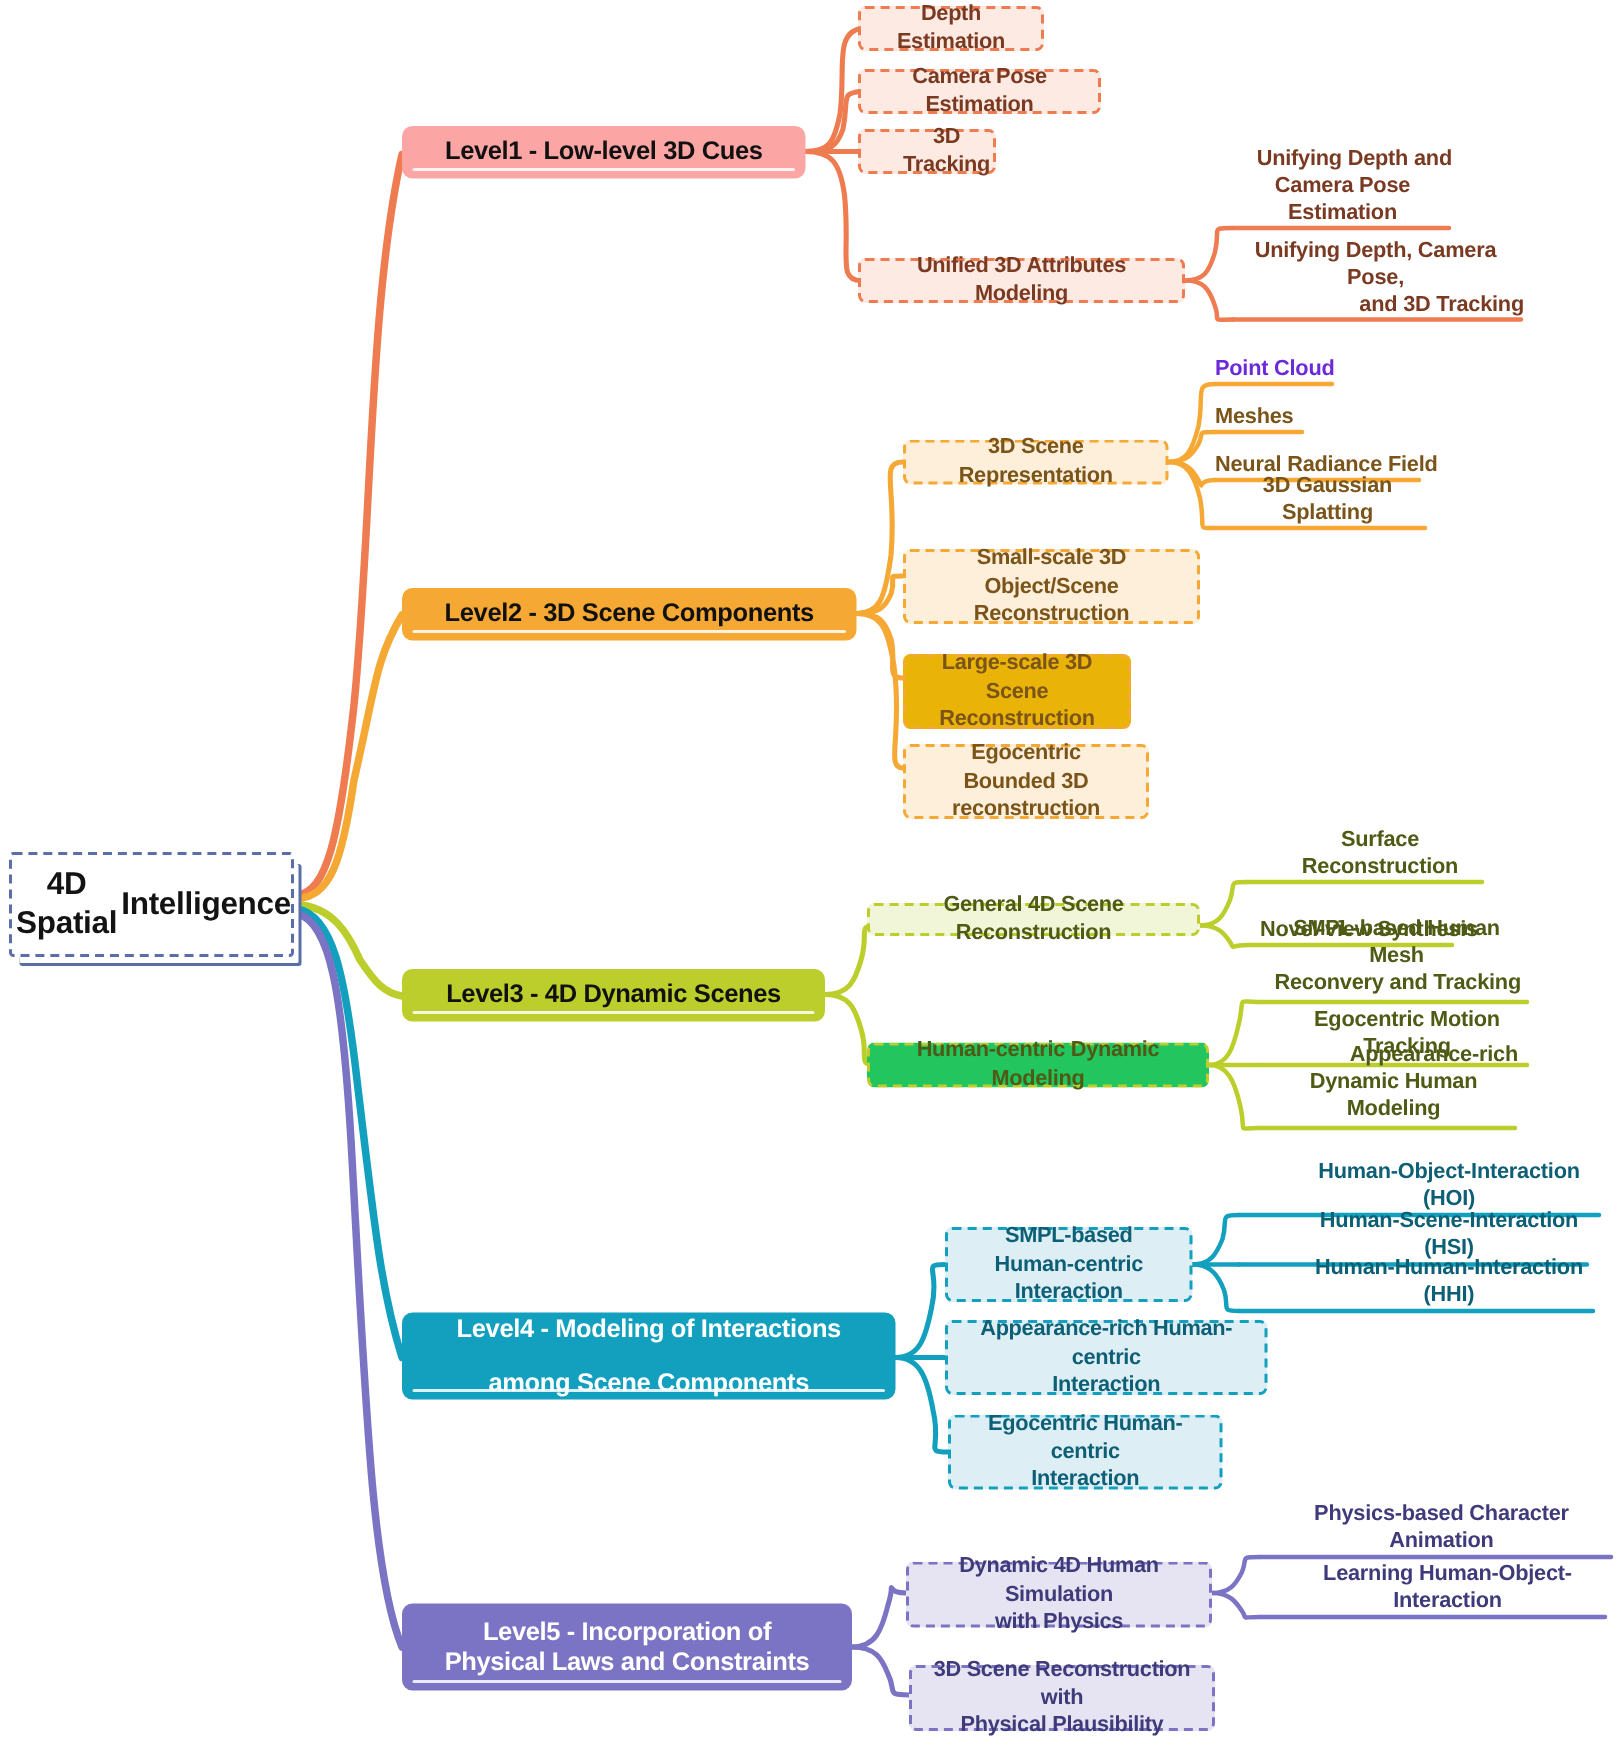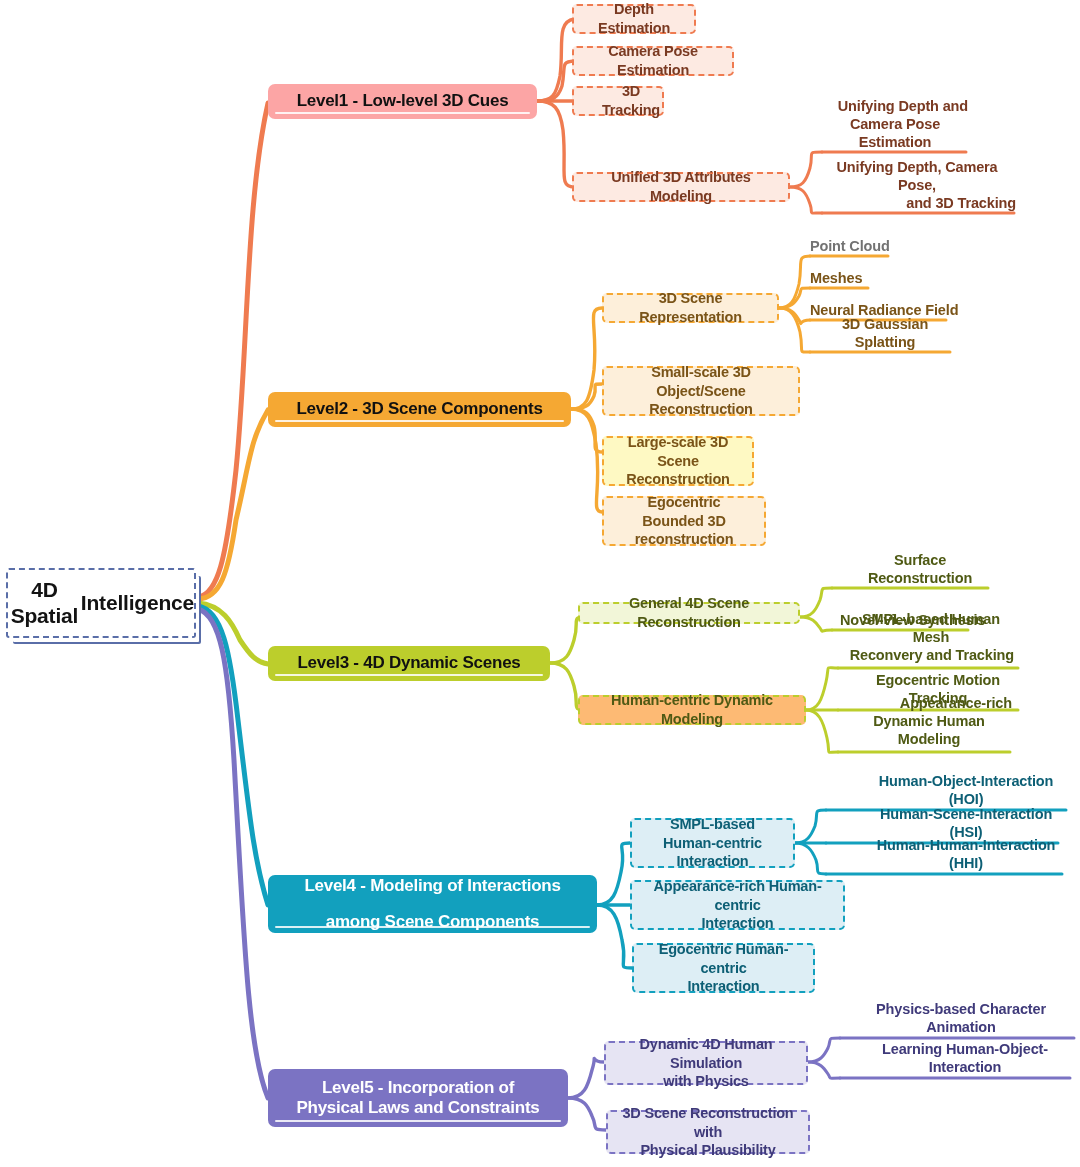--- a/index.html
+++ b/index.html
@@ -160,39 +160,39 @@
   </div>
 
   <div class="node lvl" style="left:268px;top:392px;width:303px;height:35px;background:#f5a833;color:#f5a833;font-size:17px;">
     <span class="inner" style="color:#111111;">Level2 - 3D Scene Components</span>
   </div>
 
   <div class="node sub" style="left:602px;top:293px;width:177px;height:30px;background:#fdefda;border-color:#f5a833;color:#7a5418;">
     <span>3D Scene Representation</span>
   </div>
 
-  <div class="node leaf" style="left:810px;top:238px;width:90px;height:20px;color:#737373;justify-content:flex-start;">
+  <div class="node leaf" style="left:810px;top:238px;width:90px;height:20px;color:#6d28d9;justify-content:flex-start;">
     <span>Point Cloud</span>
   </div>
   <div class="node leaf" style="left:810px;top:270px;width:70px;height:20px;color:#7a5418;justify-content:flex-start;">
     <span>Meshes</span>
   </div>
   <div class="node leaf" style="left:810px;top:302px;width:150px;height:20px;color:#7a5418;justify-content:flex-start;">
     <span>Neural Radiance Field</span>
   </div>
   <div class="node leaf" style="left:810px;top:334px;width:150px;height:20px;color:#7a5418;justify-content:flex-start;">
     <span>3D Gaussian Splatting</span>
   </div>
 
   <div class="node sub" style="left:602px;top:366px;width:198px;height:50px;background:#fdefda;border-color:#f5a833;color:#7a5418;flex-direction:column;">
     <span>Small-scale 3D Object/Scene</span>
     <span>Reconstruction</span>
   </div>
 
-  <div class="node sub" style="left:602px;top:436px;width:152px;height:50px;background:#fef9c3;border-color:#f5a833;color:#7a5418;flex-direction:column;">
+  <div class="node sub" style="left:602px;top:436px;width:152px;height:50px;background:#eab308;border-color:#f5a833;color:#7a5418;flex-direction:column;">
     <span>Large-scale 3D Scene</span>
     <span>Reconstruction</span>
   </div>
 
   <div class="node sub" style="left:602px;top:496px;width:164px;height:50px;background:#fdefda;border-color:#f5a833;color:#7a5418;flex-direction:column;">
     <span>Egocentric Bounded 3D</span>
     <span>reconstruction</span>
   </div>
 
   <div class="node lvl" style="left:268px;top:646px;width:282px;height:35px;background:#bcce2c;color:#bcce2c;font-size:17px;">
@@ -203,21 +203,21 @@
     <span>General 4D Scene Reconstruction</span>
   </div>
 
   <div class="node leaf" style="left:840px;top:570px;width:160px;height:20px;color:#4f5a14;justify-content:flex-start;">
     <span>Surface Reconstruction</span>
   </div>
   <div class="node leaf" style="left:840px;top:612px;width:150px;height:20px;color:#4f5a14;justify-content:flex-start;">
     <span>Novel-view Synthesis</span>
   </div>
 
-  <div class="node sub" style="left:578px;top:695px;width:228px;height:30px;background:#fdba74;border-color:#bcce2c;color:#4f5a14;">
+  <div class="node sub" style="left:578px;top:695px;width:228px;height:30px;background:#22c55e;border-color:#bcce2c;color:#4f5a14;">
     <span>Human-centric Dynamic Modeling</span>
   </div>
 
   <div class="node leaf" style="left:848px;top:635px;width:166px;height:32px;color:#4f5a14;flex-direction:column;justify-content:flex-end;">
     <span>SMPL-based Human Mesh</span>
     <span>Reconvery and Tracking</span>
   </div>
   <div class="node leaf" style="left:848px;top:690px;width:180px;height:20px;color:#4f5a14;justify-content:flex-start;">
     <span>Egocentric Motion Tracking</span>
   </div>

